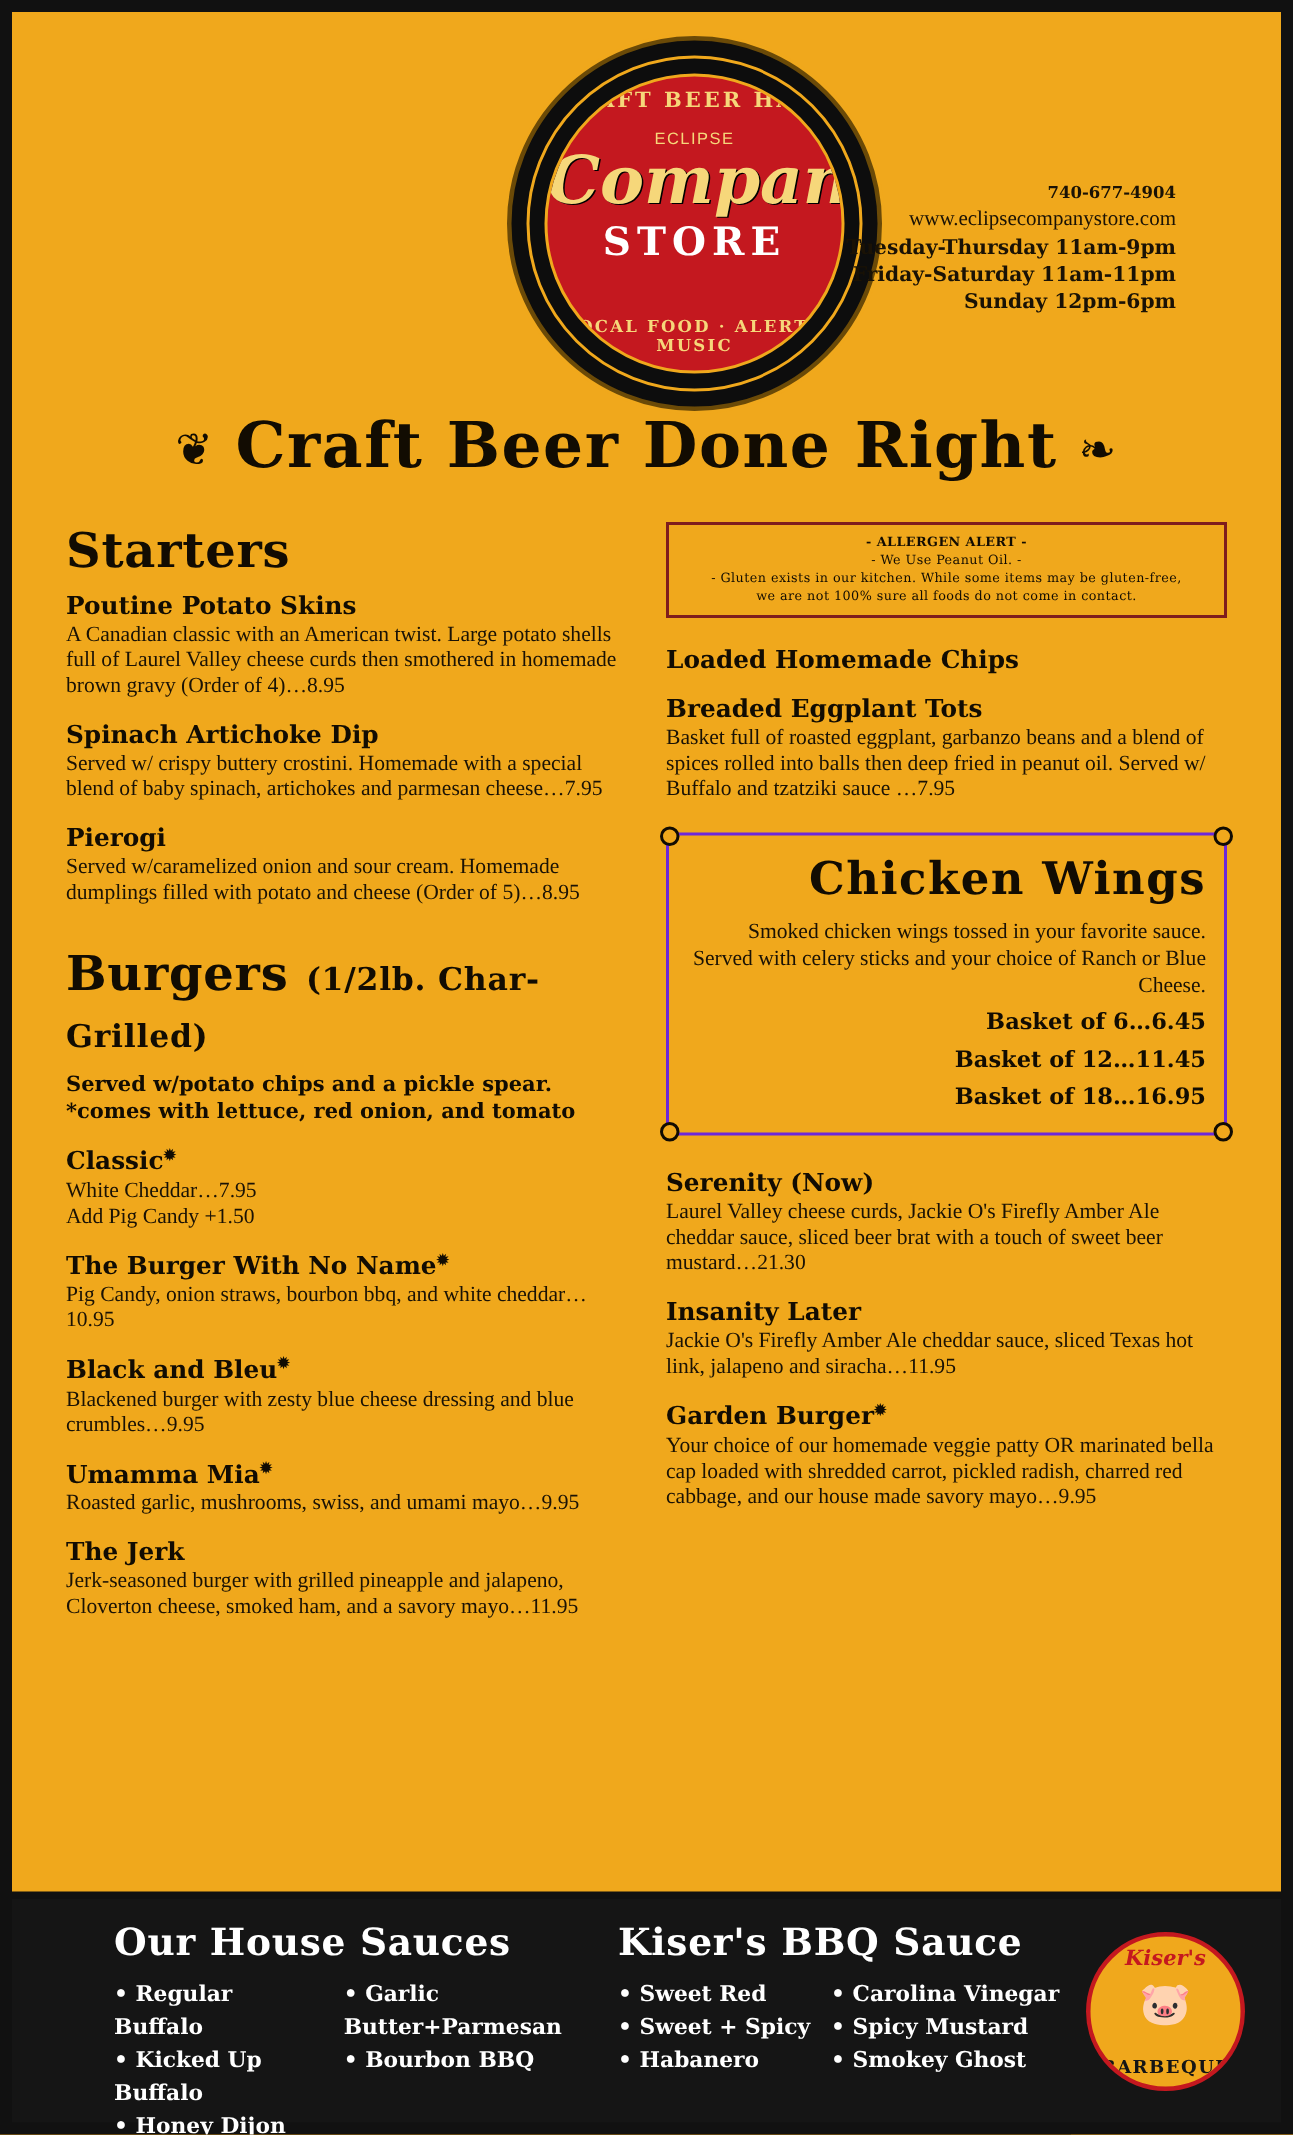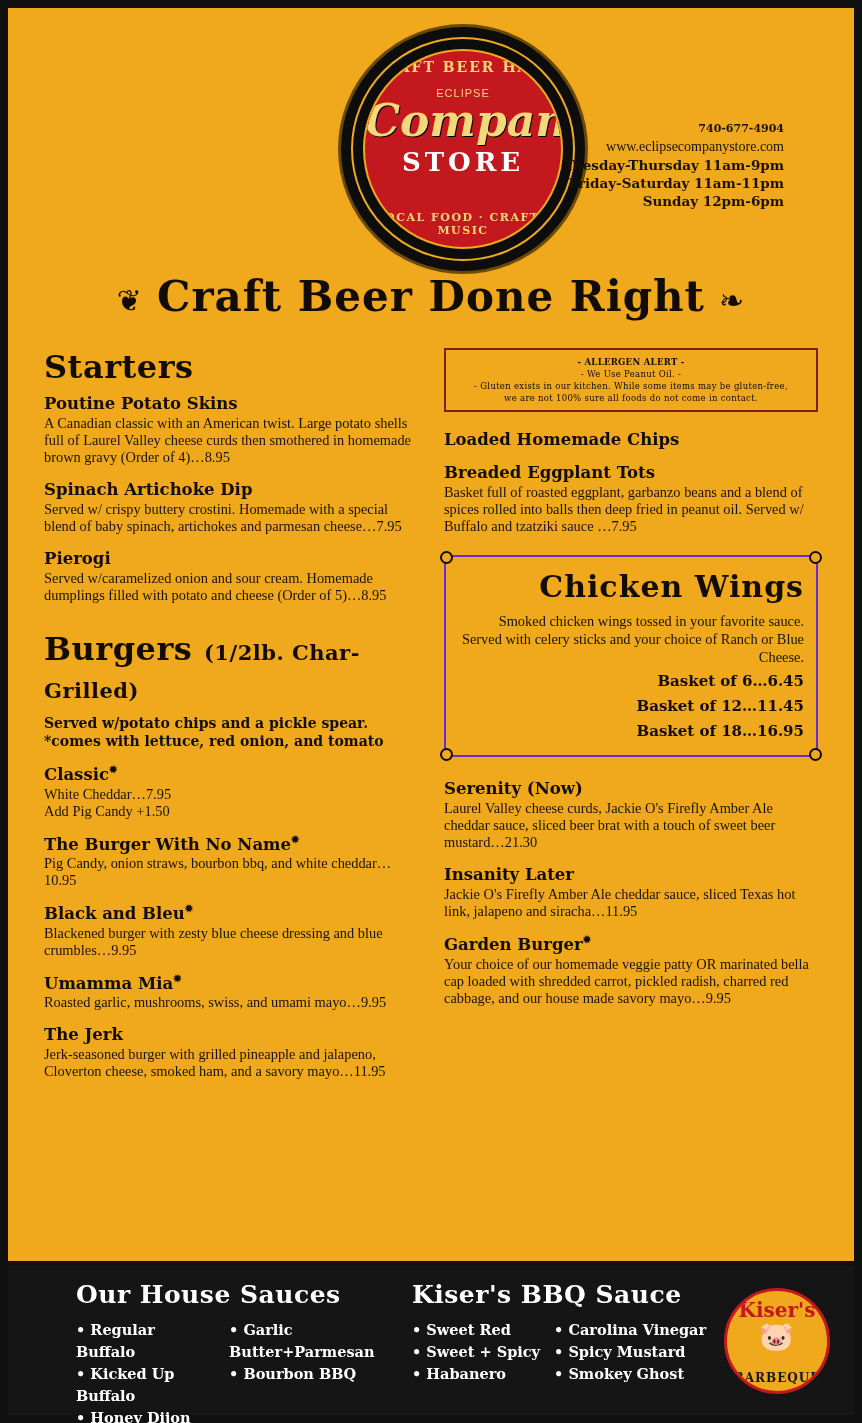--- a/index.html
+++ b/index.html
@@ -268,22 +268,23 @@
     width:100px;height:100px;
     border-radius:50%;
     background:#F0A81C;
     border:3px solid #C4181F;
     overflow:hidden;
   }
   .kiser-top{
     position:absolute;top:7px;left:0;right:0;
     text-align:center;
     font-family:"DejaVu Serif", serif;
-    font-weight:bold;
-    font-size:20px;
+    font-style:italic;
+    font-weight:bold;
+    font-size:14px;
     color:#C4181F;
   }
   .kiser-pig{
     position:absolute;top:32px;left:0;right:0;
     text-align:center;
     font-size:28px;
     line-height:28px;
   }
   .kiser-bot{
     position:absolute;bottom:6px;left:0;right:0;
@@ -305,21 +306,21 @@
 
     <div class="header">
 
       <div class="logo">
         <div class="logo-ring"></div>
         <div class="logo-inner">
           <div class="logo-arc-top">CRAFT BEER HALL</div>
           <div class="logo-eclipse">ECLIPSE</div>
           <div class="logo-company">Company</div>
           <div class="logo-store">STORE</div>
-          <div class="logo-arc-bottom">LOCAL FOOD · CRAFT · MUSIC</div>
+          <div class="logo-arc-bottom">LOCAL FOOD · ALERT · MUSIC</div>
         </div>
       </div>
 
       <div class="contact">
         <div class="phone">740-677-4904</div>
         <div class="site">www.eclipsecompanystore.com</div>
         <div>Tuesday-Thursday 11am-9pm</div>
         <div>Friday-Saturday 11am-11pm</div>
         <div>Sunday 12pm-6pm</div>
       </div>

